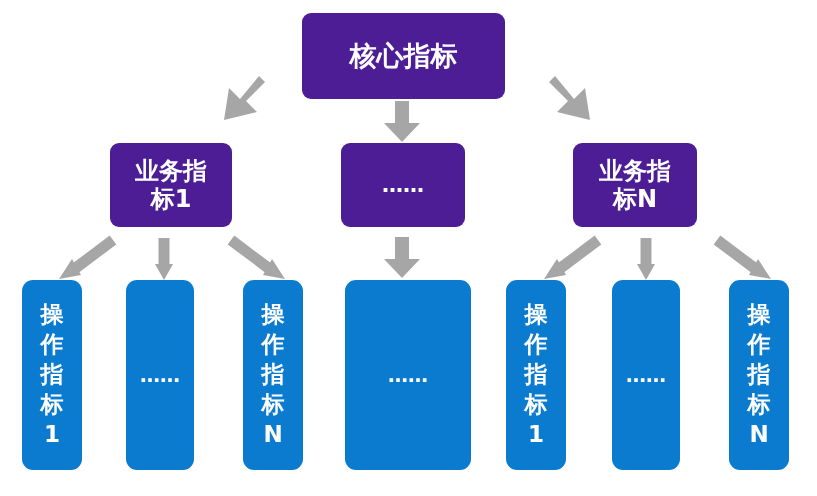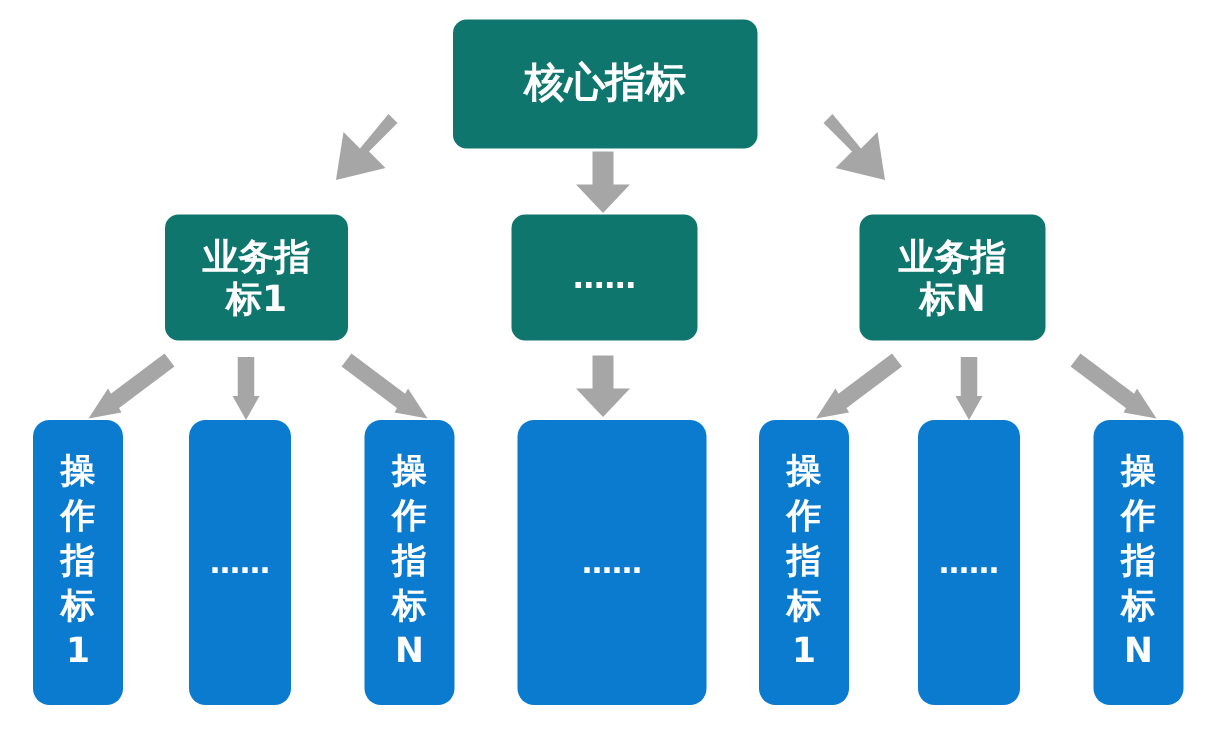--- a/index.html
+++ b/index.html
@@ -24,21 +24,21 @@
     align-items: center;
     justify-content: center;
     text-align: center;
     color: #ffffff;
     font-weight: bold;
     line-height: 1.18;
     border-radius: 9px;
     letter-spacing: 0px;
   }
   .node.light {
-    background: #0f766e;
+    background: #4c1d95;
   }
   .node.dark {
     background: #0B7BD0;
     border-radius: 11px;
   }
   .node .label {
     display: block;
     width: 100%;
     white-space: pre-line;
   }

